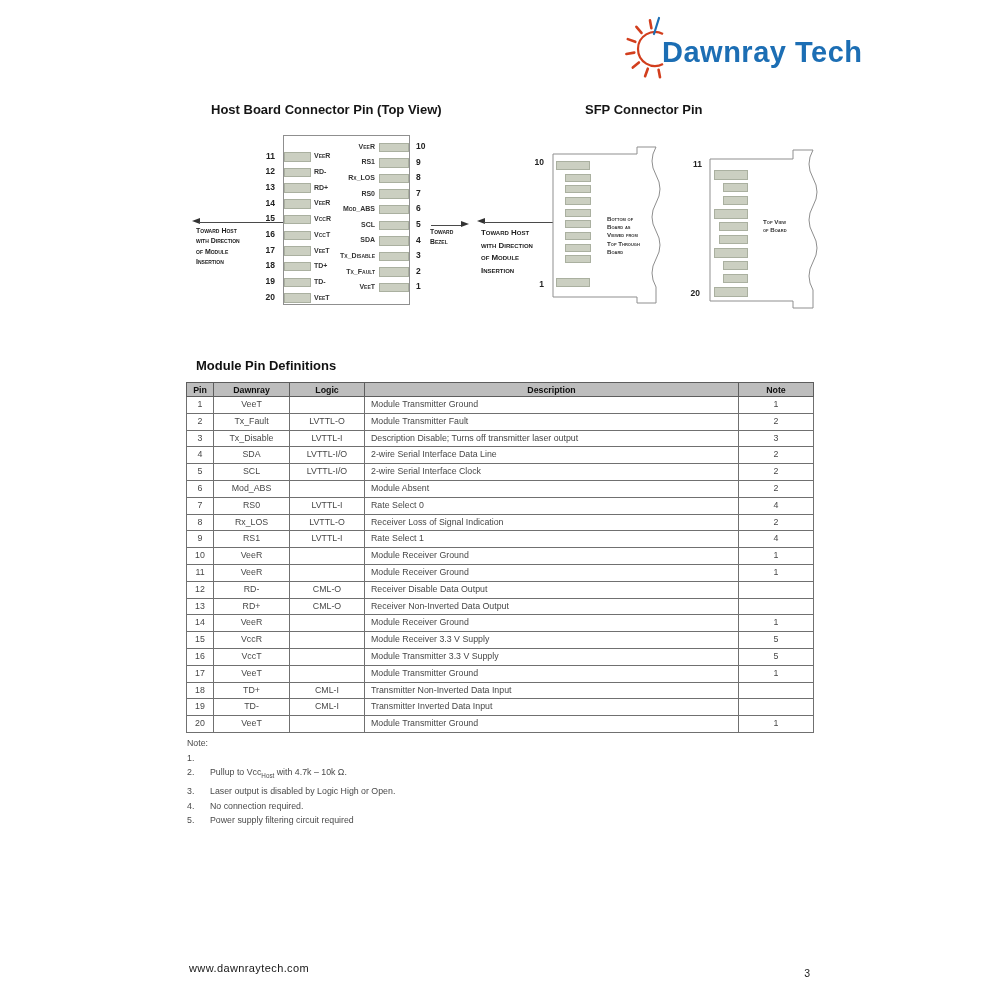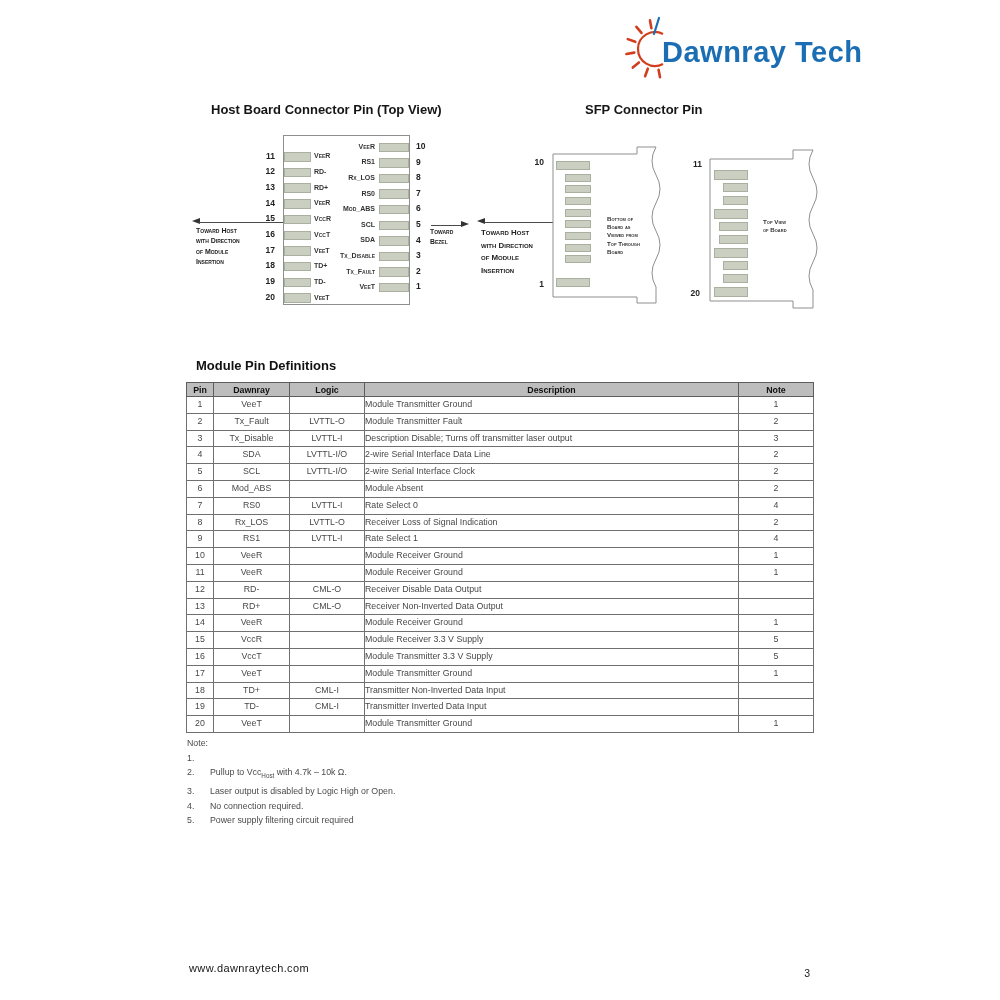--- a/index.html
+++ b/index.html
@@ -44,21 +44,21 @@
   .bnum{position:absolute;font-size:8.5px;font-weight:bold;color:#222;width:16px;text-align:right;}
 
   
   .tbl-title{position:absolute;left:196px;top:358px;font-size:13px;font-weight:bold;color:#111;}
   .table-wrap{position:absolute;left:186px;top:382px;width:627px;}
   table{border-collapse:collapse;width:100%;table-layout:fixed;}
   th{background:var(--hdrbg);border:1px solid #5d5d5d;font-size:8.8px;font-weight:bold;
      color:#101010;height:13px;padding:0;}
   td{border:1px solid #707070;font-size:8.8px;color:#474747;height:15.8px;line-height:15.8px;
      text-align:center;padding:0;overflow:hidden;white-space:nowrap;}
-  td.desc{text-align:left;margin-left:18px;}
+  td.desc{text-align:left;padding-left:6px;margin-left:18px;}
 
   
   .notes{position:absolute;left:187px;top:736px;width:640px;font-size:8.8px;color:#4a4a4a;}
   .note-label{line-height:14.7px;}
   .note-item{display:flex;line-height:14.7px;}
   .note-num{width:23px;}
   .note-text sub{font-size:6.3px;}
 
   
   .footer-url{position:absolute;left:189px;top:962px;font-size:11px;color:#161616;letter-spacing:0.4px;}

